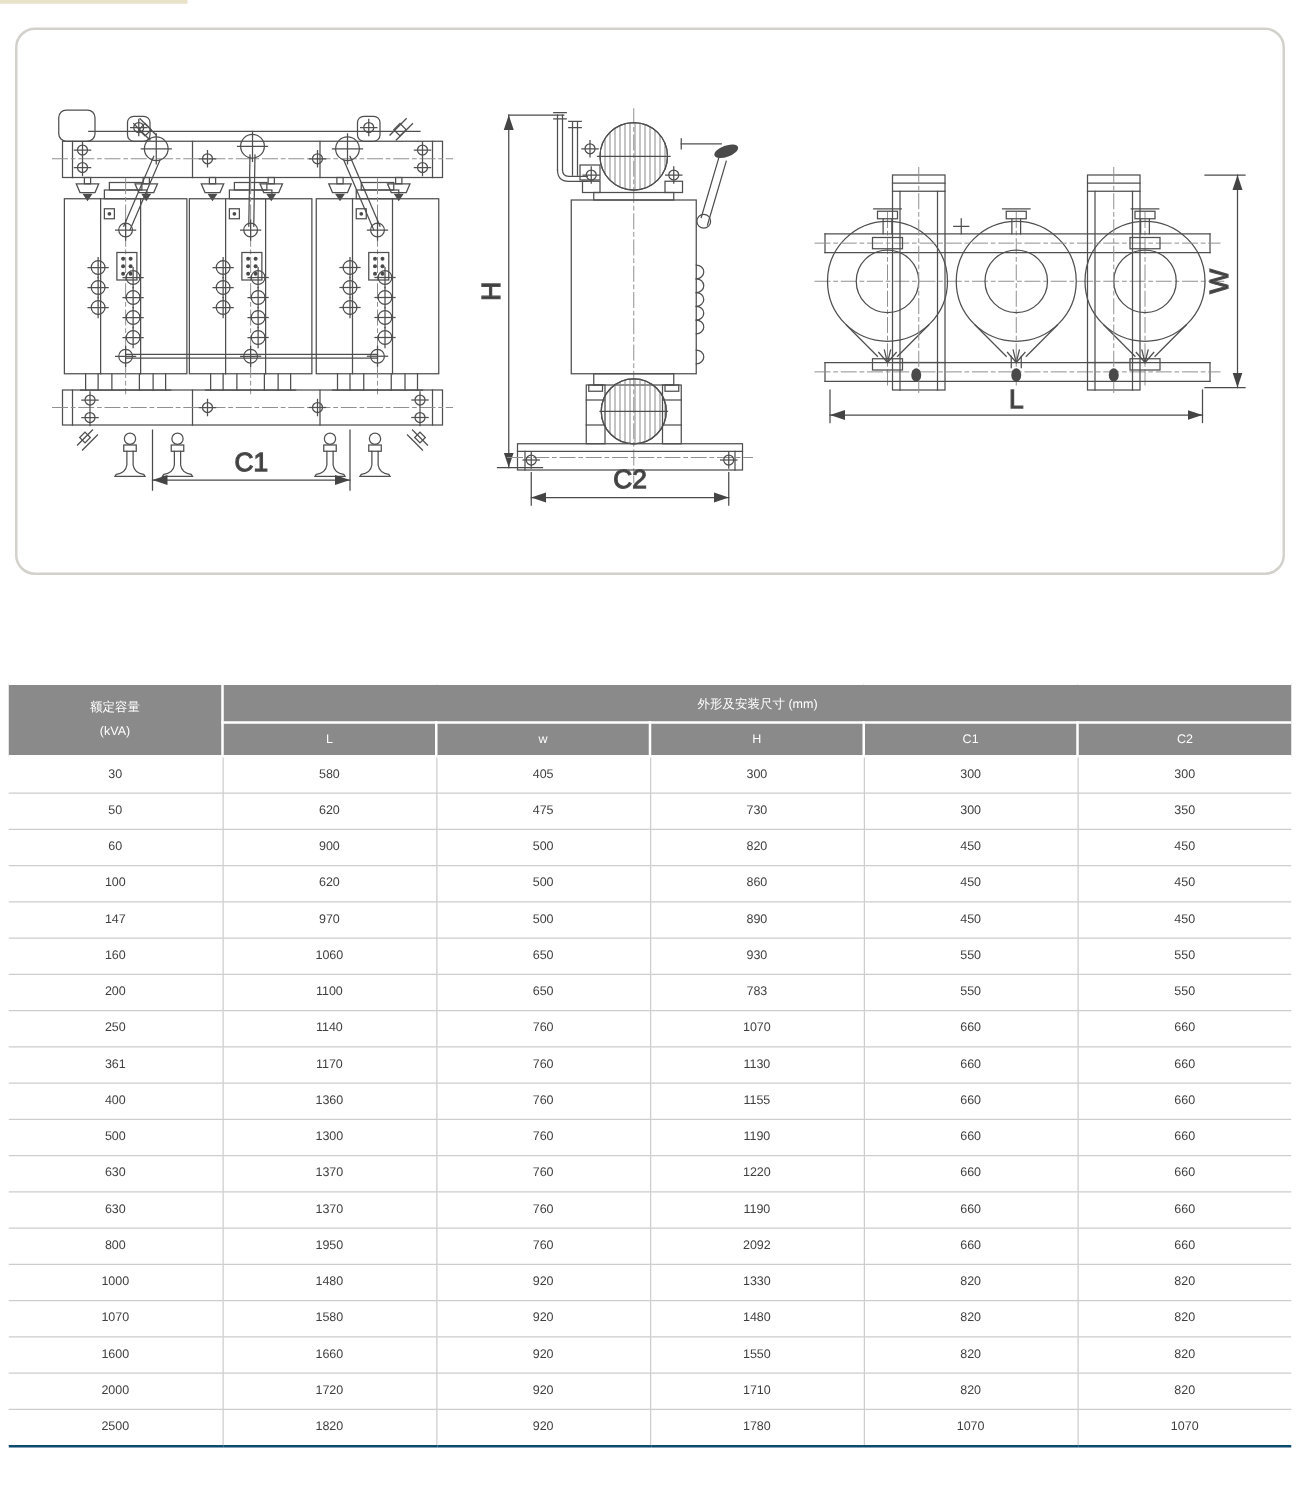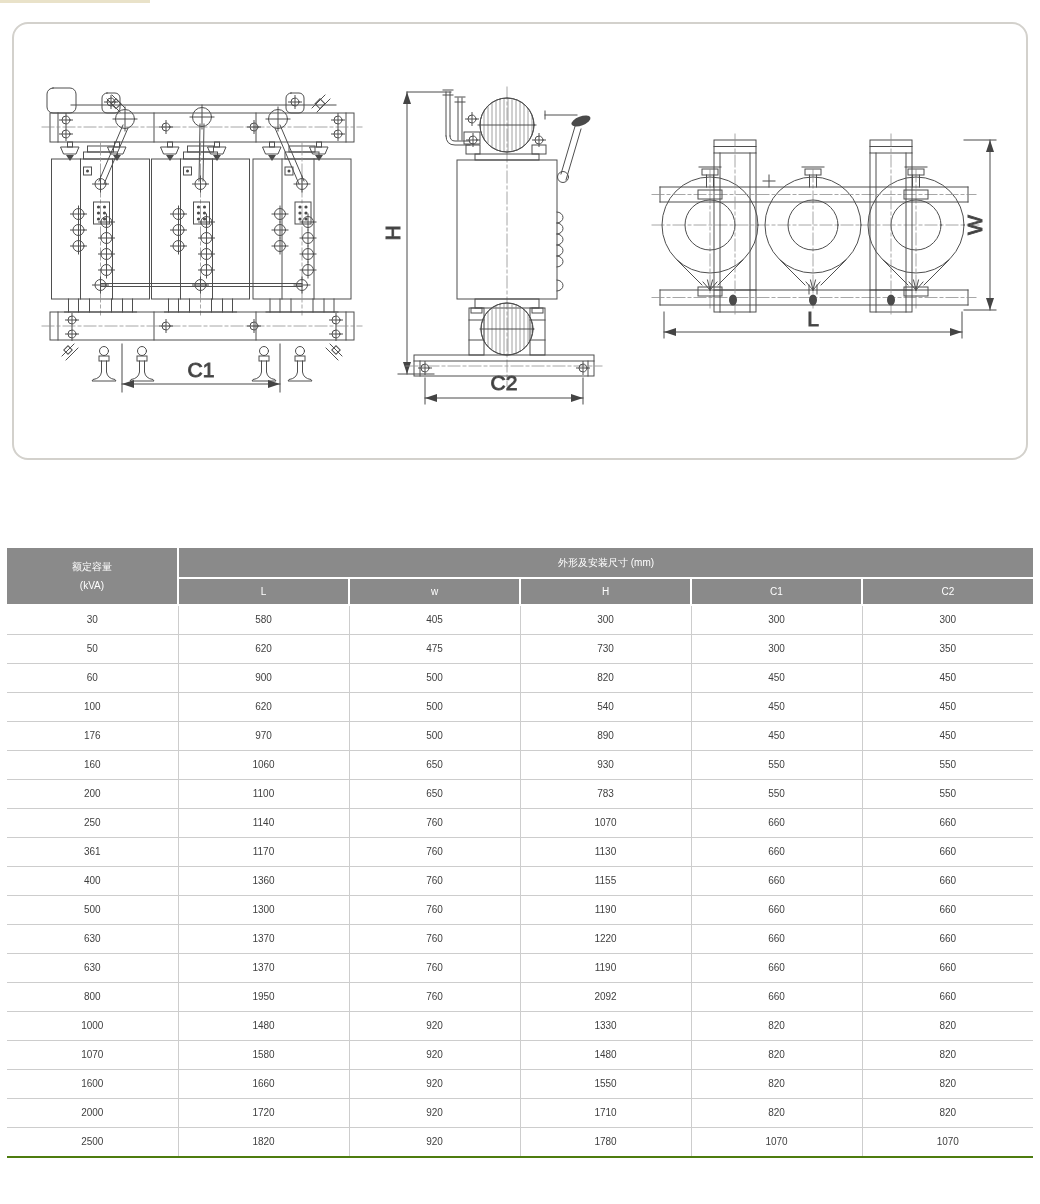--- a/index.html
+++ b/index.html
@@ -33,21 +33,21 @@
   table.dims thead tr.cols th{height:25px;}
   table.dims thead th.kva{line-height:19px;}
   table.dims thead tr.grp th:first-child{border-left:none;}
   table.dims thead th:last-child{border-right:none;}
   table.dims tbody td{
     text-align:center;height:28px;line-height:28px;padding:0;
     border:1px solid #cdcdcd;background:#ffffff;
   }
   table.dims tbody td:first-child{border-left:none;text-align:center;}
   table.dims tbody td:last-child{border-right:none;}
-  table.dims tbody tr:last-child td{border-bottom:2px solid #4d7c0f;}
+  table.dims tbody tr:last-child td{border-bottom:2px solid #0c4a6e;}
 </style>
 </head>
 <body>
 
 <div class="top-fragment"></div>
 
 <div class="drawing-box">
 <svg width="1012" height="434" viewBox="0 0 1012 434">
   <defs>
     <marker id="arr" markerWidth="13" markerHeight="9" refX="12" refY="4.5" orient="auto-start-reverse">
@@ -427,26 +427,26 @@
           <td>900</td>
           <td>500</td>
           <td>820</td>
           <td>450</td>
           <td>450</td>
         </tr>
         <tr>
           <td>100</td>
           <td>620</td>
           <td>500</td>
-          <td>540</td>
+          <td>860</td>
           <td>450</td>
           <td>450</td>
         </tr>
         <tr>
-          <td>176</td>
+          <td>147</td>
           <td>970</td>
           <td>500</td>
           <td>890</td>
           <td>450</td>
           <td>450</td>
         </tr>
         <tr>
           <td>160</td>
           <td>1060</td>
           <td>650</td>

